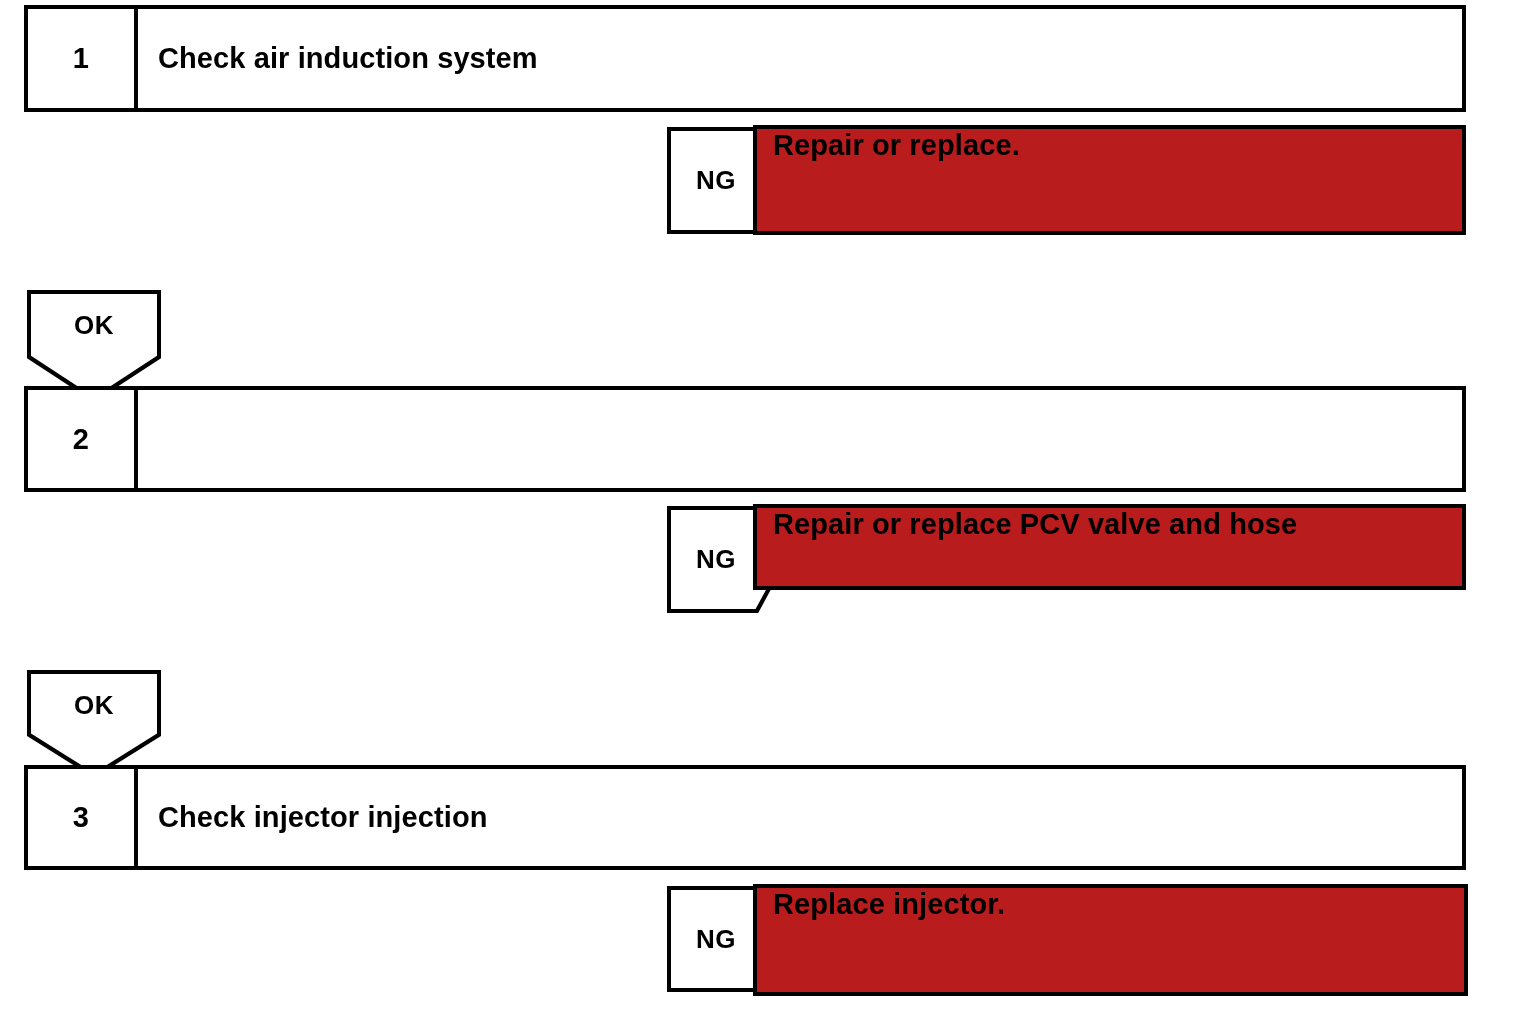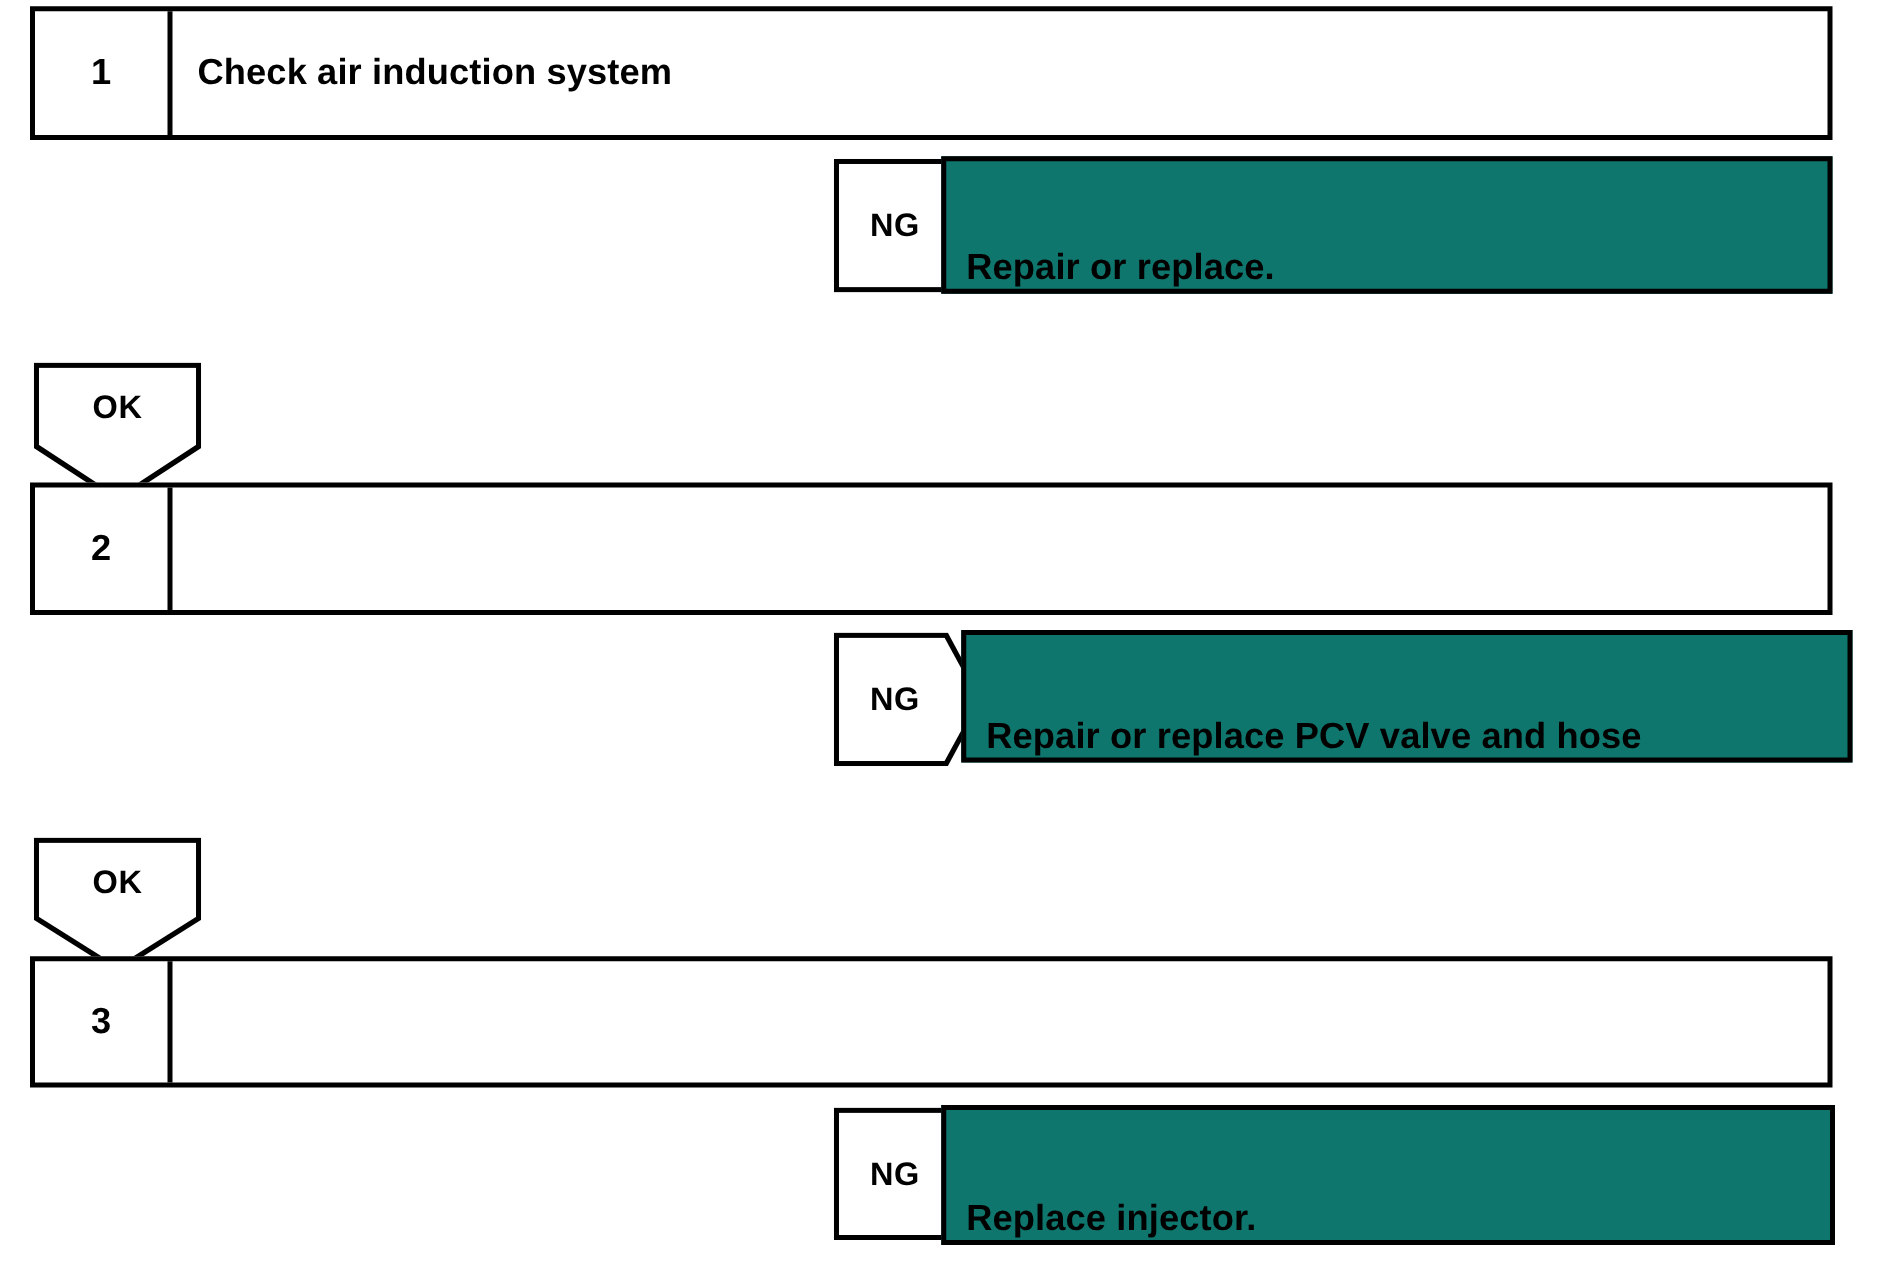--- a/index.html
+++ b/index.html
@@ -78,23 +78,23 @@
   .ng-tag > span {
     position: relative;
     z-index: 2;
     margin-right: 22px;
   }
 
   .result-box {
     position: absolute;
     box-sizing: border-box;
     border: 4px solid #000000;
-    background: #0f766e;
+    background: #b91c1c;
     display: flex;
-    align-items: flex-end;
+    align-items: flex-start;
     padding-left: 16px;
     font-size: 29px;
     font-weight: bold;
     color: #000000;
     letter-spacing: 0.1px;
     white-space: nowrap;
   }
 
   
   .ok-tag {
@@ -147,30 +147,31 @@
     <span>OK</span>
   </div>
 
   <div class="step-box" style="left:24px; top:386px; width:1442px; height:106px;">
     <div class="step-num">2</div>
   </div>
 
   <div class="ng-tag" style="left:627px; top:506px; width:120px; height:107px;">
     <span>NG</span>
   </div>
-  <div class="result-box" style="left:753px; top:504px; width:713px; height:106px;margin-left:16px;">
+  <div class="result-box" style="left:753px; top:504px; width:713px; height:86px;">
     <span>Repair or replace PCV valve and hose</span>
   </div>
 
   <div class="ok-tag" style="left:27px; top:632px; width:134px; height:108px;">
     <span>OK</span>
   </div>
 
   <div class="step-box" style="left:24px; top:765px; width:1442px; height:105px;">
     <div class="step-num">3</div>
+    <div class="step-label">Check injector injection</div>
   </div>
 
   <div class="ng-tag" style="left:627px; top:886px; width:120px; height:106px;">
     <span>NG</span>
   </div>
   <div class="result-box" style="left:753px; top:884px; width:715px; height:112px;">
     <span>Replace injector.</span>
   </div>
 
 </div>

